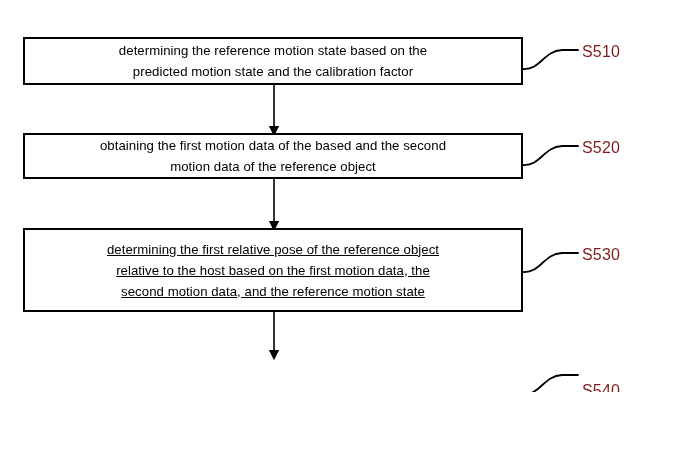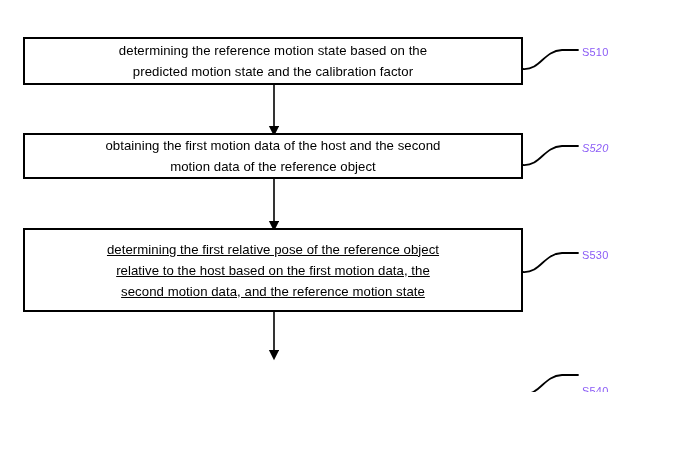--- a/index.html
+++ b/index.html
@@ -35,23 +35,23 @@
     font-size: 13.2px;
     line-height: 21px;
     color: #000000;
     text-align: center;
     white-space: pre-line;
     padding: 0 6px;
     letter-spacing: 0.05px;
   }
   .step-label {
     position: absolute;
-    font-size: 11px;
+    font-size: 16px;
     line-height: 16px;
-    color: #8b5cf6;
+    color: #7f1d1d;
     letter-spacing: 0.2px;
     white-space: nowrap;
   }
 </style>
 </head>
 <body>
 
 <div id="canvas">
 
   <svg class="flow-svg" viewBox="0 0 679 457">
@@ -73,24 +73,24 @@
     <path d="M 523,394 C 541,395 543,376 562,375 L 578,375" fill="none" stroke="#000000" stroke-width="1.8" stroke-linecap="round"></path>
   </svg>
 
   <div class="step-box" style="left:23px; top:37px; width:500px; height:48px;">
     <div class="step-text">determining the reference motion state based on the
 predicted motion state and the calibration factor</div>
   </div>
   <div class="step-label" style="left:582px; top:44px;">S510</div>
 
   <div class="step-box" style="left:23px; top:133px; width:500px; height:46px;">
-    <div class="step-text">obtaining the first motion data of the host and the second
+    <div class="step-text">obtaining the first motion data of the based and the second
 motion data of the reference object</div>
   </div>
-  <div class="step-label" style="left:582px; top:140px;font-style:italic;">S520</div>
+  <div class="step-label" style="left:582px; top:140px;">S520</div>
 
   <div class="step-box" style="left:23px; top:228px; width:500px; height:84px;text-decoration:underline;">
     <div class="step-text">determining the first relative pose of the reference object
 relative to the host based on the first motion data, the
 second motion data, and the reference motion state</div>
   </div>
   <div class="step-label" style="left:582px; top:247px;text-align:right;">S530</div>
 
   <div class="step-label" style="left:582px; top:383px;">S540</div>
 

